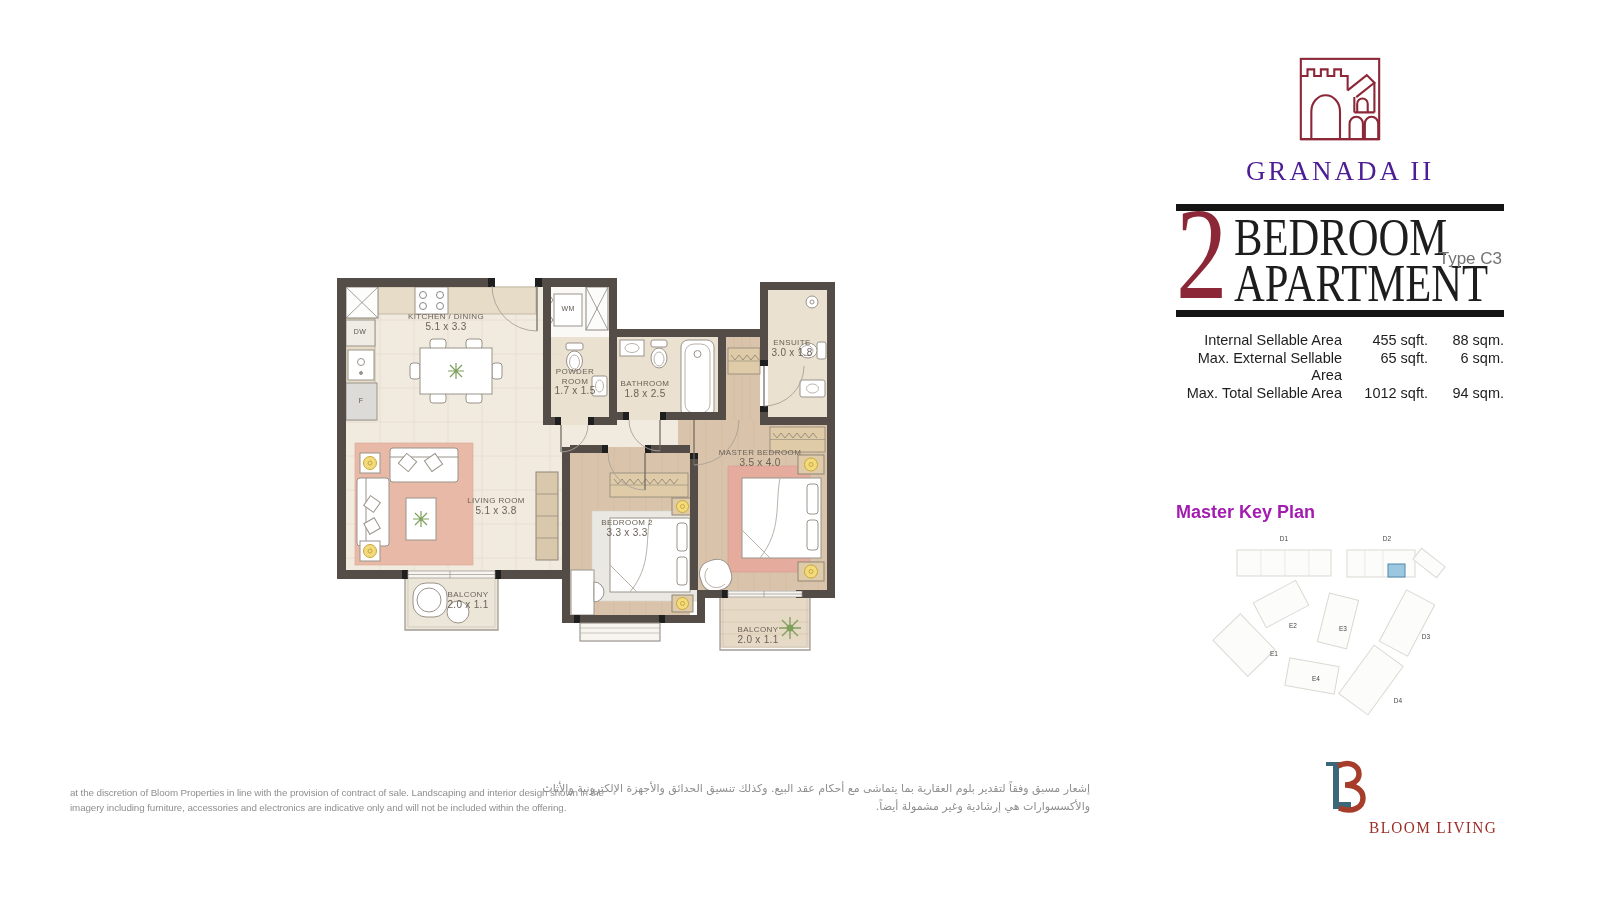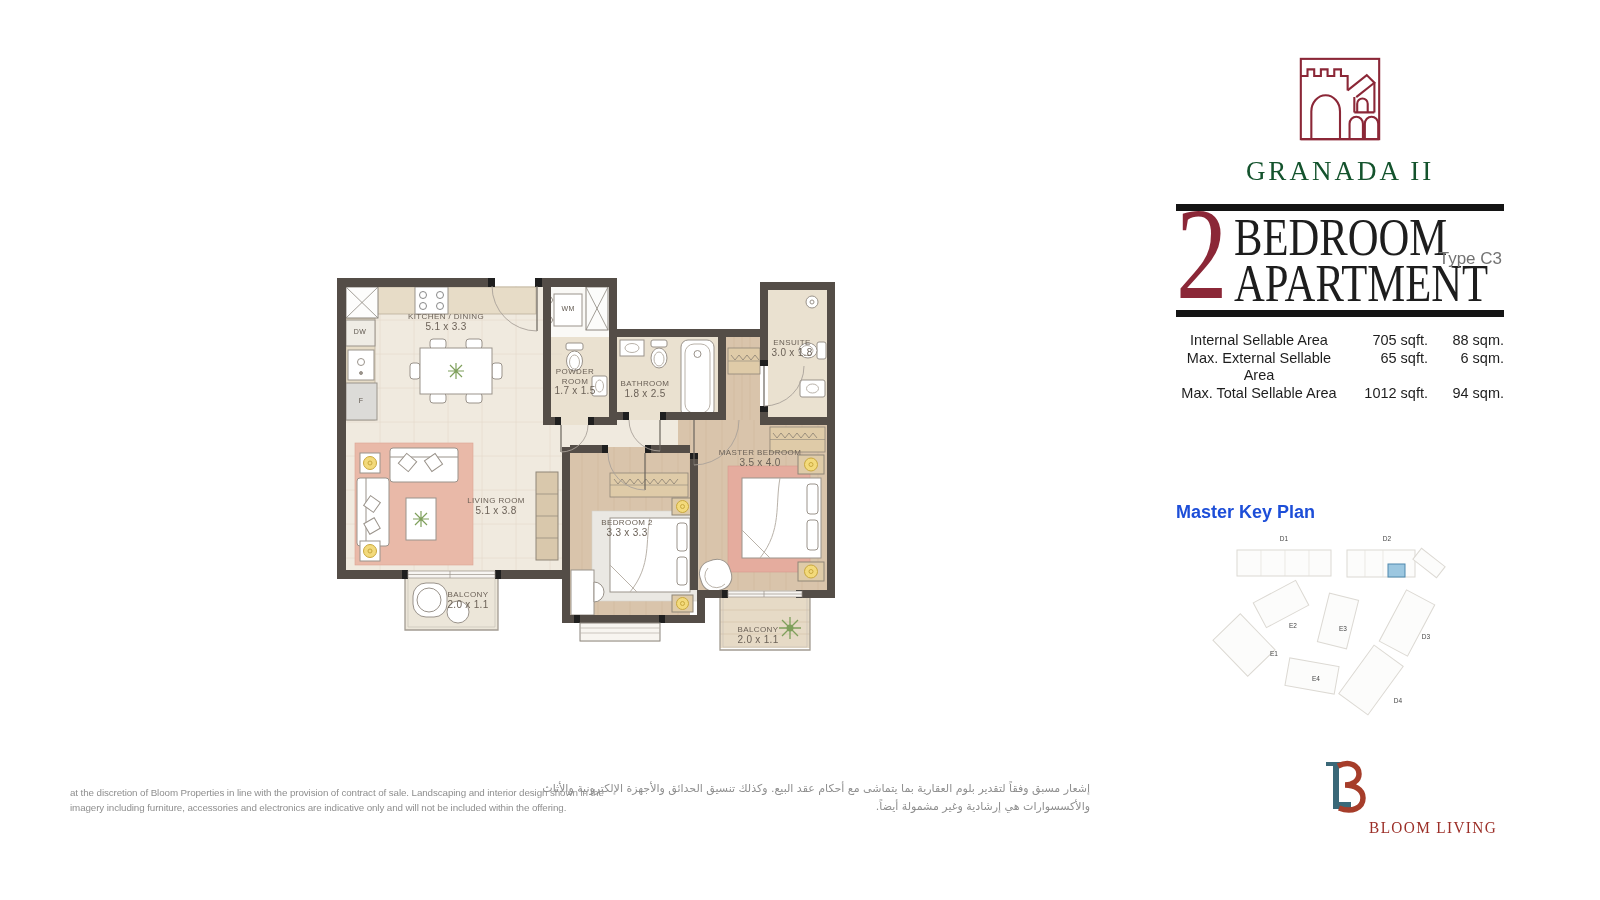--- a/index.html
+++ b/index.html
@@ -11,35 +11,35 @@
   .rm{position:absolute;transform:translateX(-50%);text-align:center;color:#6B6157;
       font-size:8px;line-height:9.5px;letter-spacing:.4px;white-space:nowrap;}
   .rm .dims{font-size:10px;letter-spacing:.3px;}
   .rm.wrap{white-space:normal;width:56px;}
   .fx{position:absolute;transform:translateX(-50%);color:#5F574E;font-size:7px;
       letter-spacing:.3px;white-space:nowrap;}
   
   #rightcol{position:absolute;left:1176px;top:0;width:328px;height:900px;}
   #castle{position:absolute;left:121px;top:54px;}
   #granada{position:absolute;left:0;top:156px;width:328px;text-align:center;
-           font-family:"Liberation Serif",serif;font-size:27px;letter-spacing:3px;color:#14532d;}
+           font-family:"Liberation Serif",serif;font-size:27px;letter-spacing:3px;color:#4c1d95;}
   .bar{position:absolute;left:0;width:328px;height:7px;background:#141414;}
   #bar1{top:204px;} #bar2{top:310px;}
   #titleblock{position:absolute;left:0;top:211px;width:328px;height:99px;}
   #bignum{position:absolute;left:0;top:-12px;font-family:"Liberation Serif",serif;
           font-size:132px;line-height:110px;color:#8B2737;transform:scaleX(.78);transform-origin:left top;}
   #titlelines{position:absolute;left:58px;top:4px;font-family:"Liberation Serif",serif;
           font-size:52px;line-height:46px;color:#1D1D1D;transform:scaleX(.82);transform-origin:left top;white-space:nowrap;}
   #unittype{position:absolute;right:2px;top:38px;font-size:17px;color:#737373;}
   #areatable{position:absolute;left:0;top:332px;width:328px;font-size:14.5px;color:#1E1E1E;}
   .arow{display:flex;line-height:17.5px;}
-  .arow .lbl{flex:1;text-align:center;}
+  .arow .lbl{flex:1;text-align:right;}
   .arow .sqft{width:86px;text-align:right;}
   .arow .sqm{width:76px;text-align:right;}
-  #mkp-heading{position:absolute;left:0;top:502px;font-size:18px;font-weight:700;color:#1d4ed8;}
+  #mkp-heading{position:absolute;left:0;top:502px;font-size:18px;font-weight:700;color:#a21caf;}
   #keyplan{position:absolute;left:19px;top:520px;width:280px;height:218px;}
   .kp{position:absolute;transform:translateX(-50%);font-size:6.5px;color:#474747;white-space:nowrap;}
   #monogram{position:absolute;left:144px;top:758px;}
   #wordmark{position:absolute;left:0;top:818px;width:328px;text-align:right;}
   #wordmark span{display:inline-block;font-family:"Liberation Serif",serif;font-size:17px;
           letter-spacing:1.5px;color:#9C2F28;transform:scaleX(.9);}
   
   #footer-en{position:absolute;left:70px;top:786px;font-size:9.8px;line-height:14.6px;
           color:#8F8F8F;letter-spacing:-.1px;white-space:nowrap;}
   #footer-ar{position:absolute;right:510px;top:780px;text-align:right;direction:rtl;
@@ -330,21 +330,21 @@
         <div>BEDROOM</div>
         <div>APARTMENT</div>
       </div>
       <div id="unittype">Type C3</div>
     </div>
     <div id="bar2" class="bar"></div>
 
     <div id="areatable">
       <div class="arow">
         <span class="lbl">Internal Sellable Area</span>
-        <span class="sqft">705 sqft.</span>
+        <span class="sqft">455 sqft.</span>
         <span class="sqm">88 sqm.</span>
       </div>
       <div class="arow">
         <span class="lbl">Max. External Sellable Area</span>
         <span class="sqft">65 sqft.</span>
         <span class="sqm">6 sqm.</span>
       </div>
       <div class="arow">
         <span class="lbl">Max. Total Sellable Area</span>
         <span class="sqft">1012 sqft.</span>

